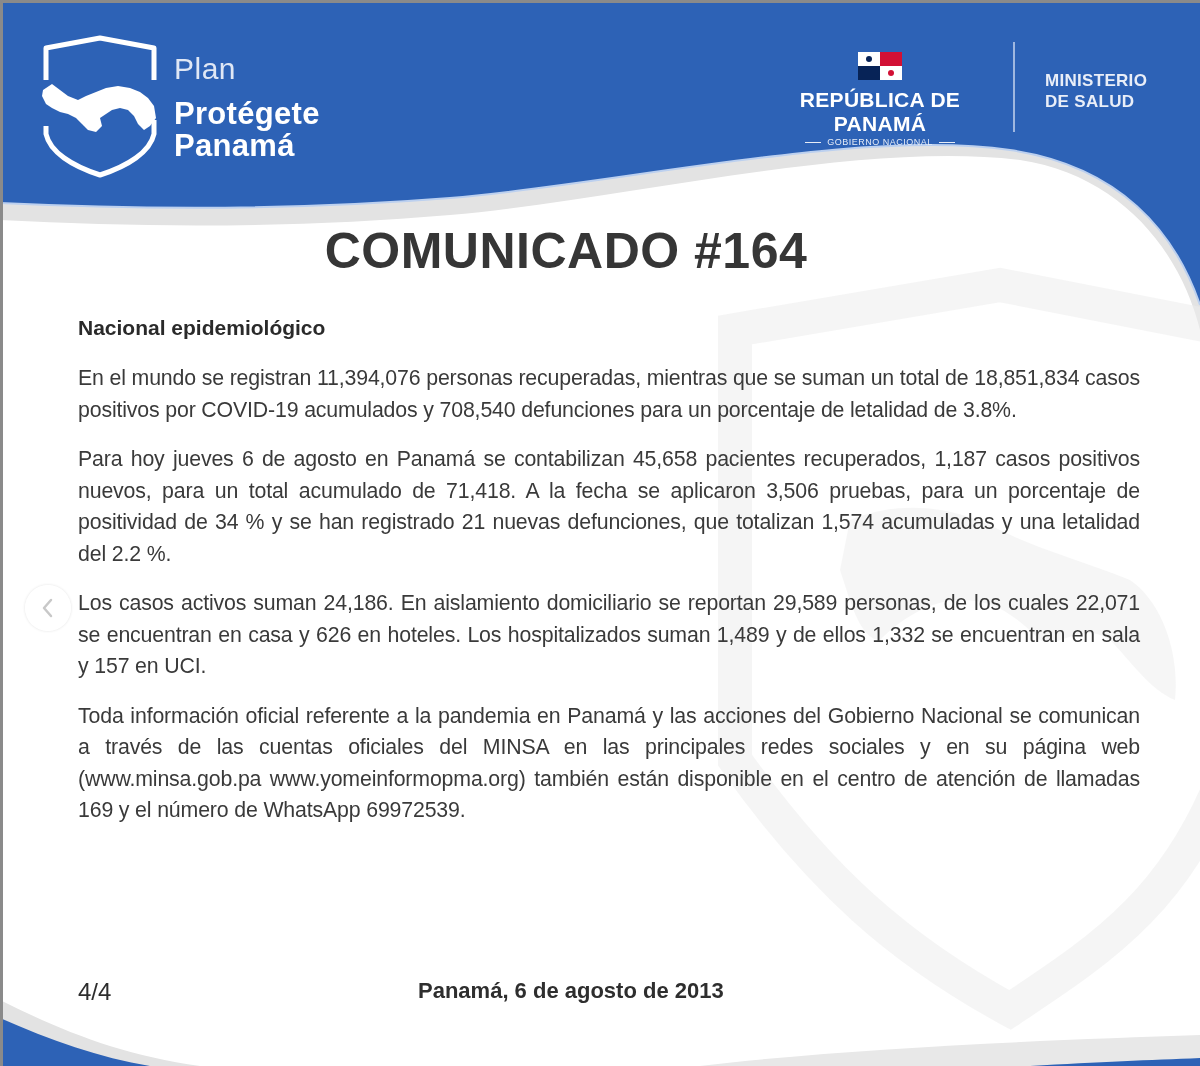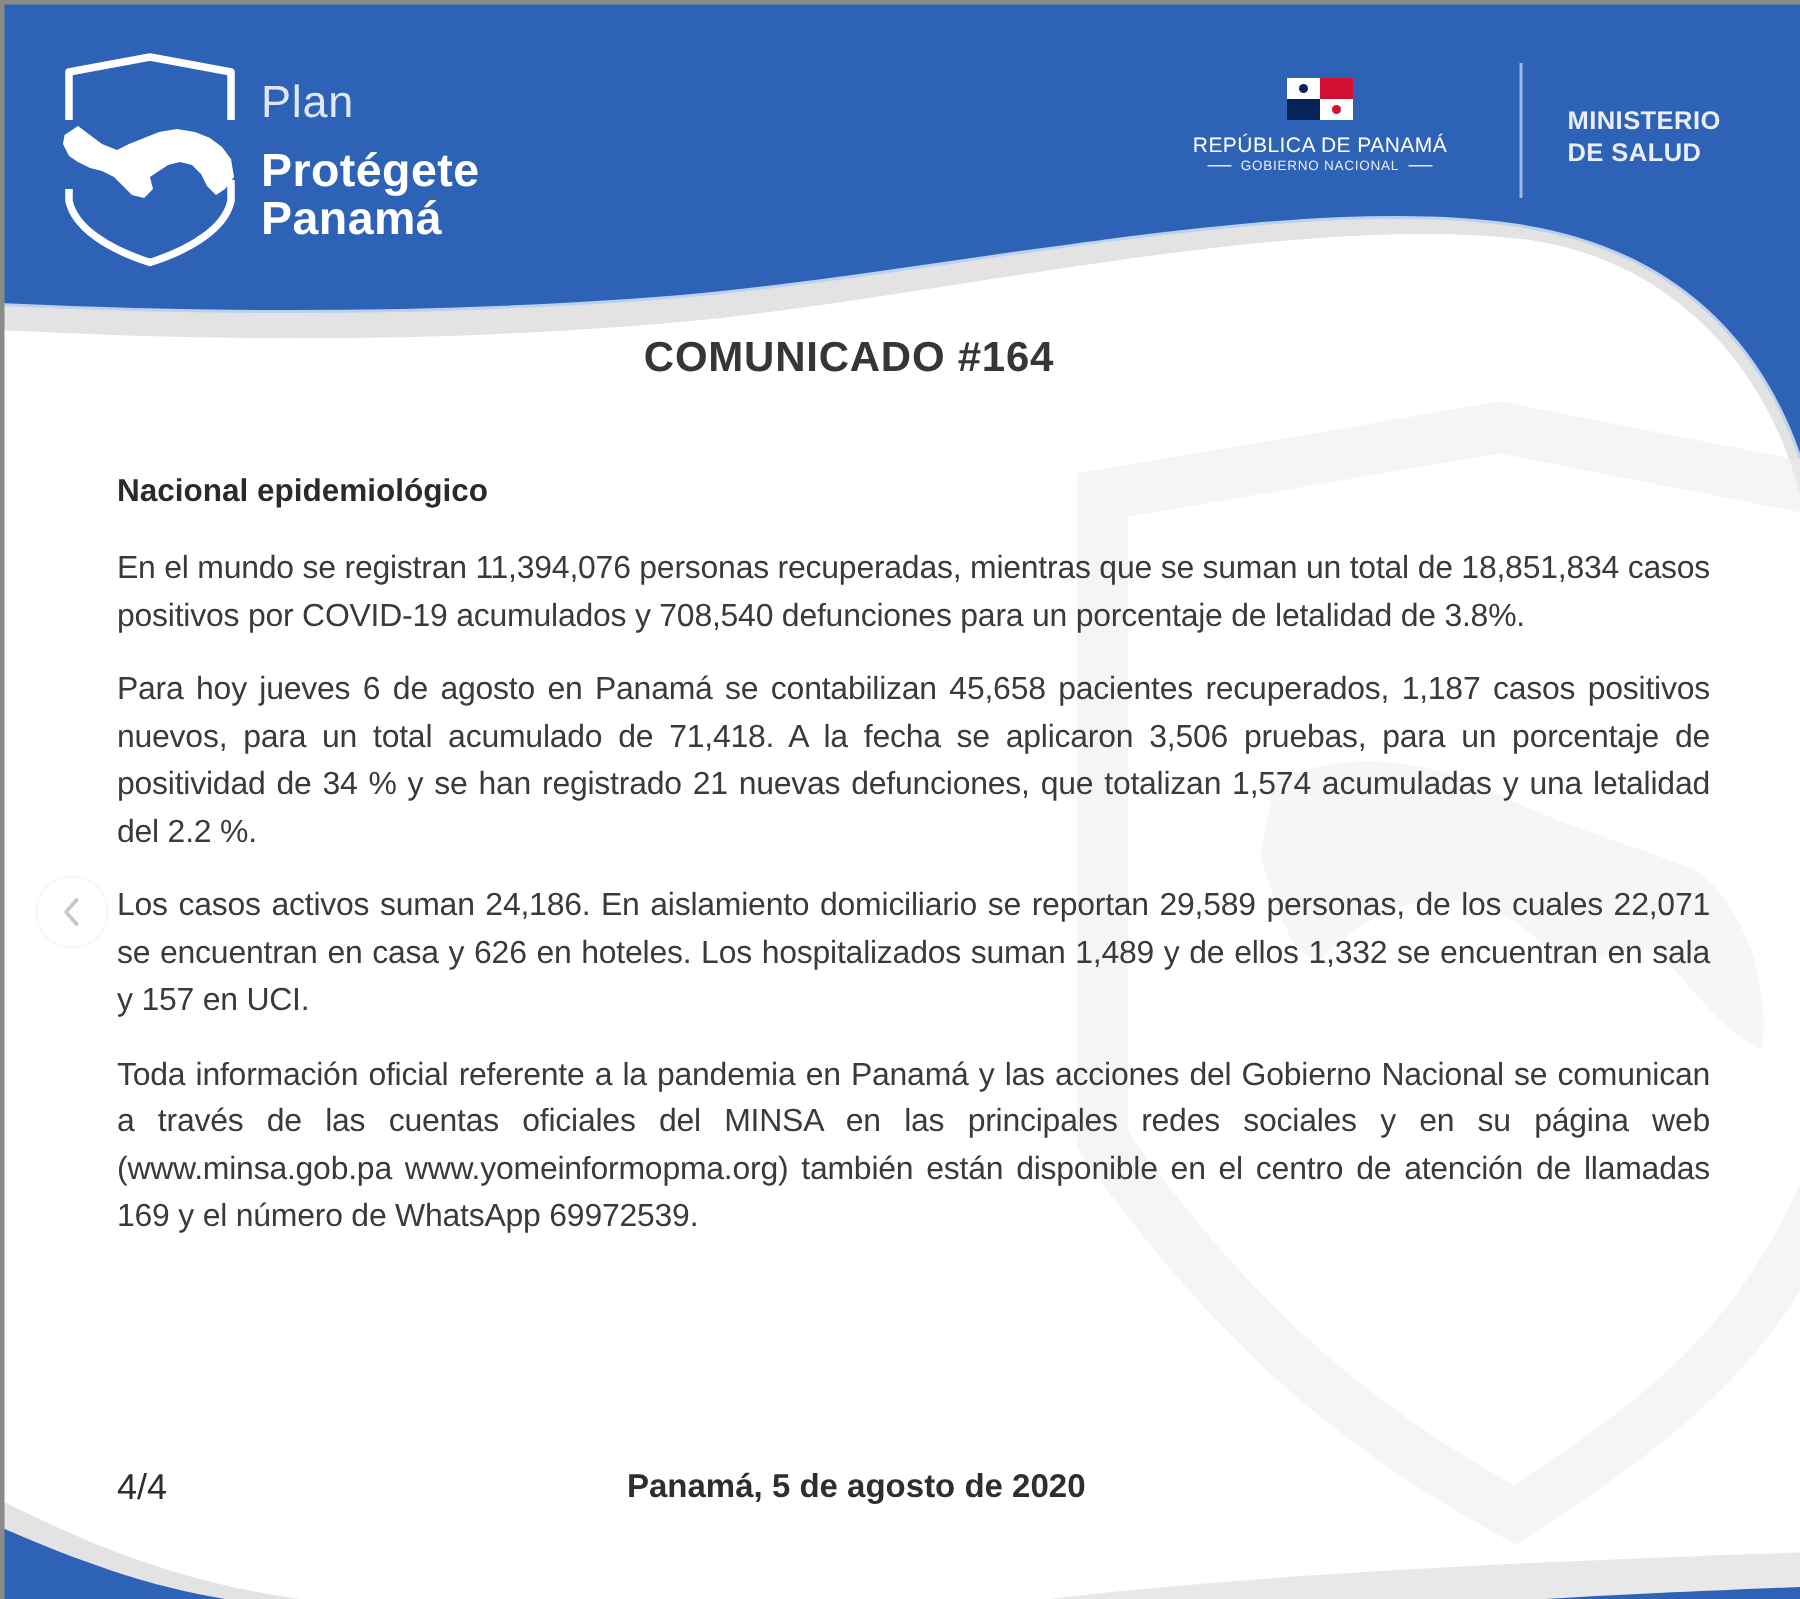--- a/index.html
+++ b/index.html
@@ -97,22 +97,22 @@
     .flag .q4 { background: #ffffff; }
     .flag .star {
       position: absolute;
       left: 8px; top: 4px;
       width: 6px; height: 6px;
       border-radius: 50%;
     }
     .flag .q1 .star { background: #072357; }
     .flag .q4 .star { background: #d21034; }
     .gov-title {
-      font-size: 14px;
-      font-weight: 400;
+      font-size: 21px;
+      font-weight: 700;
       letter-spacing: 0.3px;
       display: block;
     }
     .gov-sub {
       font-size: 9px;
       letter-spacing: 0.5px;
       display: flex;
       align-items: center;
       justify-content: center;
       gap: 6px;
@@ -141,21 +141,21 @@
       line-height: 21px;
       letter-spacing: 0.3px;
     }
     .ministry span { display: block; }
     
     .title {
       position: absolute;
       left: 0; top: 222px;
       width: 1132px;
       text-align: center;
-      font-size: 28px;
+      font-size: 50px;
       font-weight: 700;
       color: #363636;
       letter-spacing: 0.5px;
       z-index: 2;
     }
     
     .content {
       position: absolute;
       left: 78px; top: 313px;
       width: 1062px;
@@ -282,21 +282,21 @@
 
   <div class="content">
     <h2 class="section-heading">Nacional epidemiológico</h2>
     <p class="para">En el mundo se registran 11,394,076 personas recuperadas, mientras que se suman un total de 18,851,834 casos positivos por COVID-19 acumulados y 708,540 defunciones para un porcentaje de letalidad de 3.8%.</p>
     <p class="para">Para hoy jueves 6 de agosto en Panamá se contabilizan 45,658 pacientes recuperados, 1,187 casos positivos nuevos, para un total acumulado de 71,418. A la fecha se aplicaron 3,506 pruebas, para un porcentaje de positividad de 34 % y se han registrado 21 nuevas defunciones, que totalizan 1,574 acumuladas y una letalidad del 2.2 %.</p>
     <p class="para">Los casos activos suman 24,186. En aislamiento domiciliario se reportan 29,589 personas, de los cuales 22,071 se encuentran en casa y 626 en hoteles. Los hospitalizados suman 1,489 y de ellos 1,332 se encuentran en sala y 157 en UCI.</p>
     <p class="para">Toda información oficial referente a la pandemia en Panamá y las acciones del Gobierno Nacional se comunican a través de las cuentas oficiales del MINSA en las principales redes sociales y en su página web (www.minsa.gob.pa www.yomeinformopma.org) también están disponible en el centro de atención de llamadas 169 y el número de WhatsApp 69972539.</p>
   </div>
 
   <div class="footer-page">4/4</div>
-  <div class="footer-date">Panamá, 5 de agosto de 2020</div>
+  <div class="footer-date">Panamá, 6 de agosto de 2013</div>
 
   <div class="carousel-prev">
     <svg width="18" height="22" viewBox="0 0 18 22" xmlns="http://www.w3.org/2000/svg">
       <path d="M12,3 L5,11 L12,19" fill="none" stroke="#c8c8c8" stroke-width="2.5" stroke-linecap="round" stroke-linejoin="round"></path>
     </svg>
   </div>
 
 </div>
 
 </body></html>

